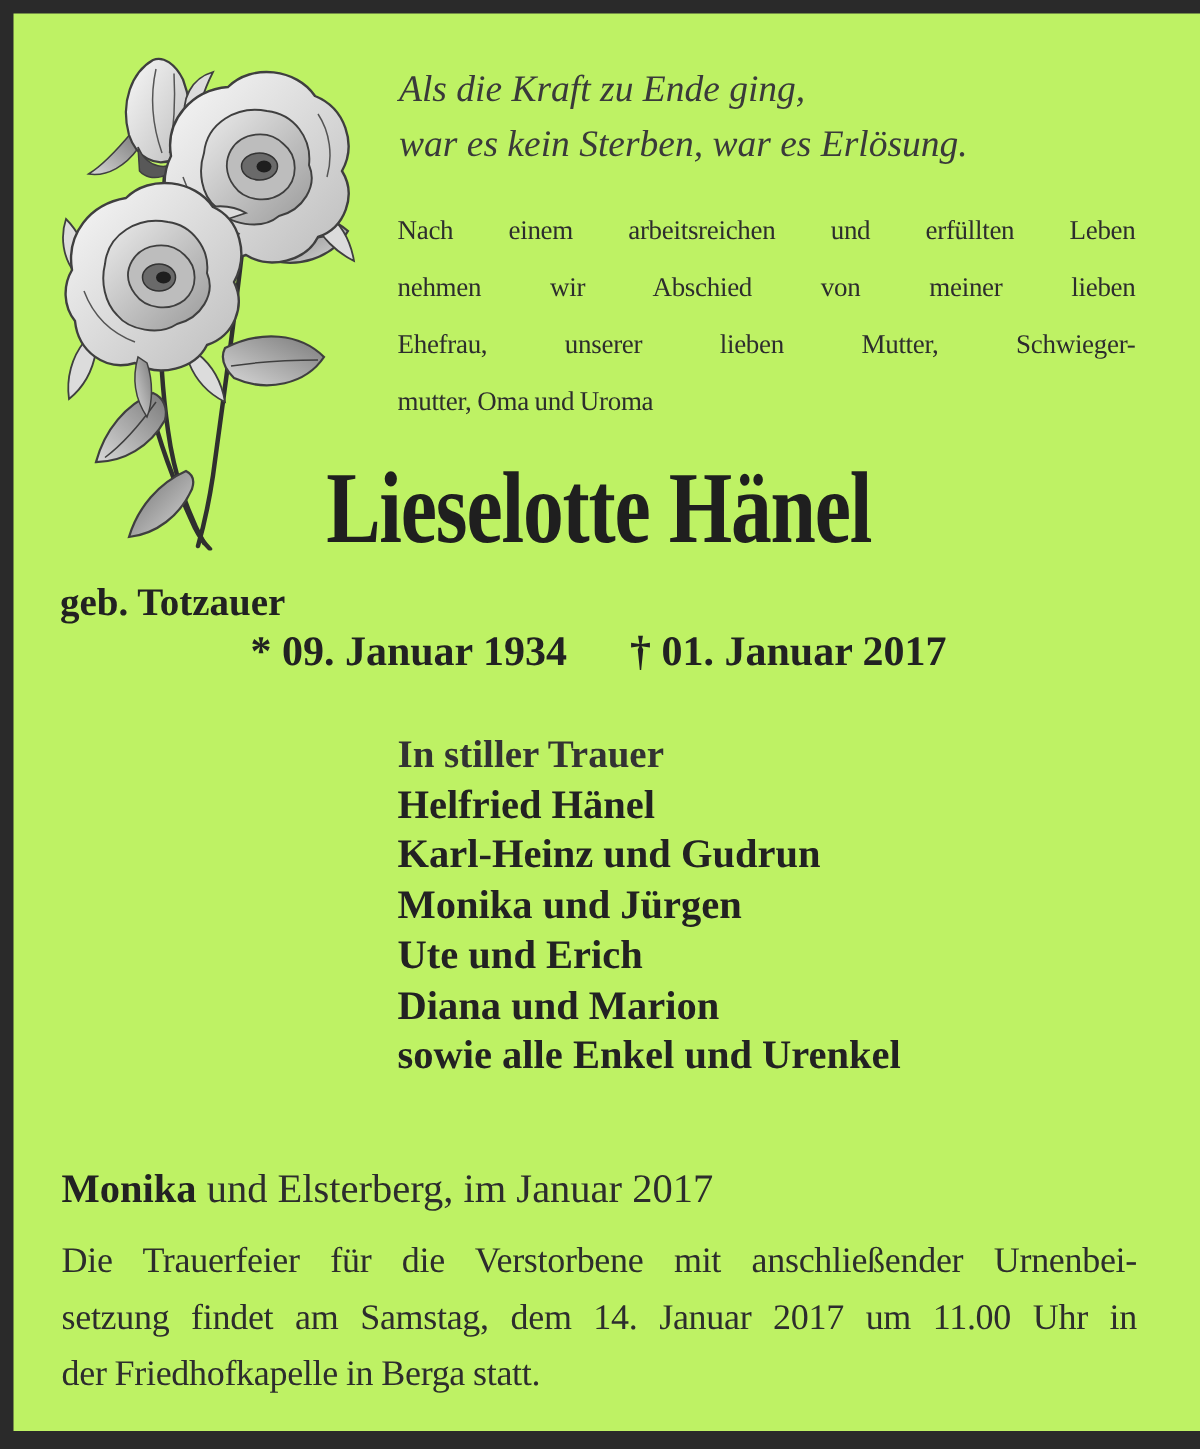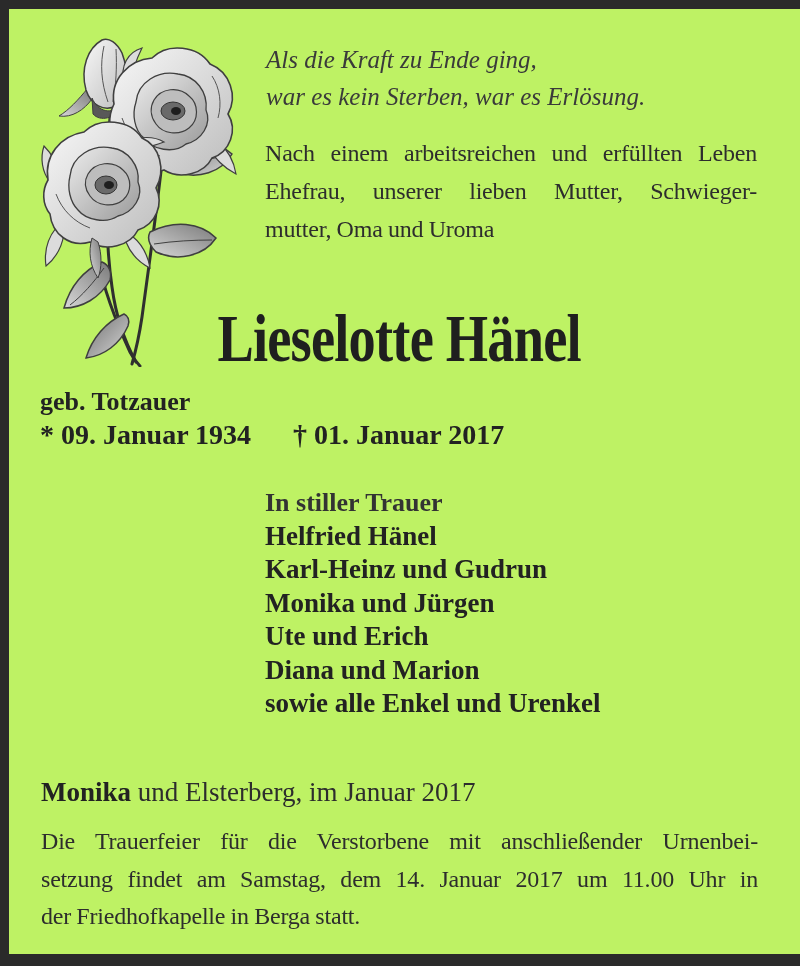--- a/index.html
+++ b/index.html
@@ -6,29 +6,29 @@
   .page{
     position:relative;width:780px;height:966px;background:#bef264;
     font-family:"Liberation Serif","DejaVu Serif",serif;color:#2d2d2d;
     overflow:hidden;
     padding-left:36px;
   }
   .frame{position:absolute;inset:0;border:9px solid #2a2a2a;border-bottom-width:12px;pointer-events:none;}
   .roses{position:absolute;left:32px;top:22px;width:220px;height:345px;}
 
   .quote{position:absolute;left:266px;top:41px;font-style:italic;font-size:25px;line-height:37px;color:#3a3a3a;}
-  .opening{position:absolute;left:265px;top:134px;width:492px;font-size:24px;line-height:38px;letter-spacing:-0.2px;word-spacing:-0.5px;}
+  .opening{position:absolute;left:265px;top:134px;width:492px;font-size:18px;line-height:38px;letter-spacing:-0.2px;word-spacing:-0.5px;}
   .jline{text-align:justify;text-align-last:justify;}
   .lline{text-align:left;}
 
   .name{position:absolute;left:40px;top:302px;width:718px;text-align:center;
         font-size:68px;font-weight:bold;color:#1f1f1f;line-height:72px;white-space:nowrap;}
   .name-inner{display:inline-block;transform:scaleX(0.80);transform-origin:center;letter-spacing:-1px;}
   .maiden{position:absolute;left:40px;top:387px;width:718px;text-align:left;font-size:26px;font-weight:bold;color:#222;}
-  .dates{position:absolute;left:40px;top:419px;width:718px;font-size:28px;font-weight:bold;color:#222;white-space:nowrap;}
+  .dates{position:absolute;left:40px;top:419px;width:718px;text-align:center;font-size:28px;font-weight:bold;color:#222;white-space:nowrap;}
   .dates .gap{display:inline-block;width:42px;}
 
   .mourning{position:absolute;left:265px;top:486px;font-size:27px;line-height:33.5px;}
   .mourning .intro{font-weight:bold;font-size:26px;color:#333;}
   .mourning .mourner{font-weight:bold;color:#222;}
 
   .place{position:absolute;left:41px;top:777px;font-size:27px;color:#2d2d2d;}
   .place .bold{font-weight:bold;color:#222;}
 
   .funeral{position:absolute;left:41px;top:823px;width:717px;font-size:24px;line-height:37.5px;letter-spacing:-0.2px;word-spacing:-0.5px;}
@@ -115,20 +115,21 @@
     </g>
   </svg>
 
   <div class="quote">
     <div>Als die Kraft zu Ende ging,</div>
     <div>war es kein Sterben, war es Erlösung.</div>
   </div>
 
   <div class="opening">
     <div class="jline">Nach einem arbeitsreichen und erfüllten Leben</div>
+    <div class="jline">nehmen wir Abschied von meiner lieben</div>
     <div class="jline">Ehefrau, unserer lieben Mutter, Schwieger-</div>
     <div class="lline">mutter, Oma und Uroma</div>
   </div>
 
   <div class="name">
     <span class="name-inner">Lieselotte Hänel</span>
   </div>
   <div class="maiden">geb. Totzauer</div>
   <div class="dates">
     <span>* 09. Januar 1934</span><span class="gap"></span><span>† 01. Januar 2017</span>

